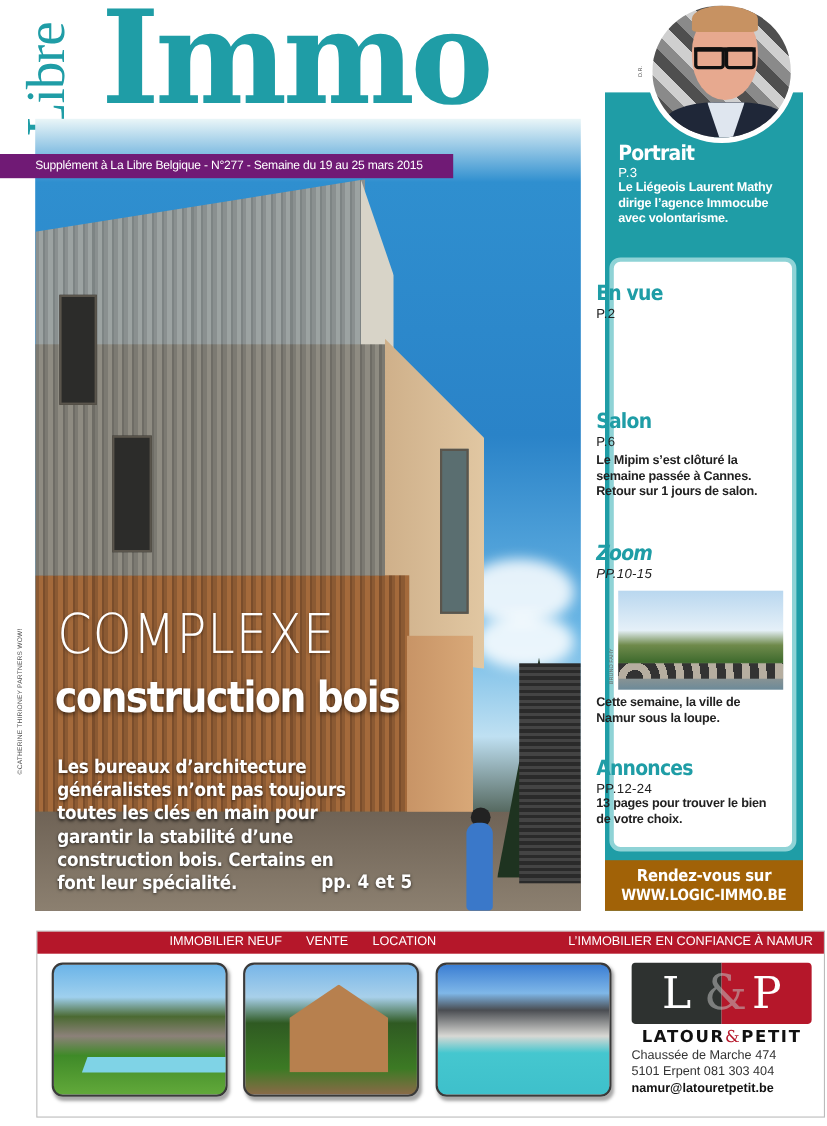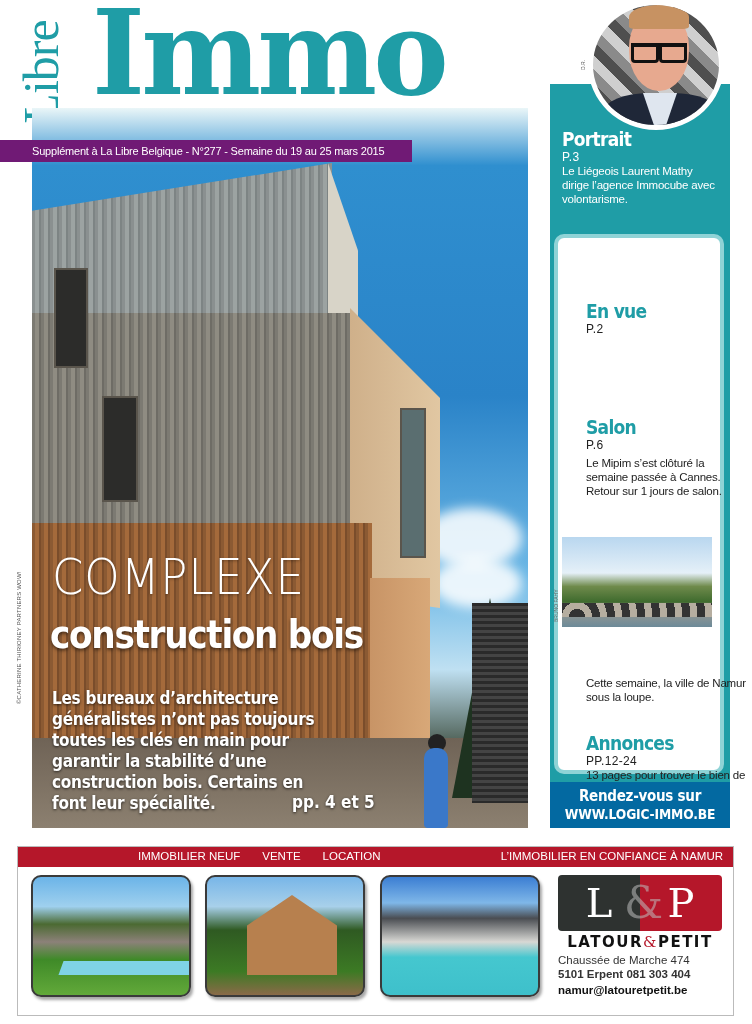--- a/index.html
+++ b/index.html
@@ -100,42 +100,42 @@
     .glasses { position: absolute; left: 38px; top: 38px; width: 56px; height: 14px; border-top: 4px solid #111; }
     .glasses::before, .glasses::after { content: ""; position: absolute; top: -4px; width: 22px; height: 14px; border: 3px solid #111; border-radius: 4px; }
     .glasses::before { left: 0; } .glasses::after { right: 0; }
     .jacket { position: absolute; left: 10px; top: 88px; width: 116px; height: 50px; background: #1f2738; border-radius: 40% 40% 0 0; }
     .shirt { position: absolute; left: 50px; top: 88px; width: 34px; height: 40px; background: #dfe6ef; clip-path: polygon(0 0, 100% 0, 60% 100%, 40% 100%); }
     .dr-credit { position: absolute; left: 580px; top: 70px; font-size: 5px; color: #555; transform: rotate(-90deg); transform-origin: left top; }
 
     .portrait-block { position: absolute; left: 562px; top: 128px; width: 160px; color: #ffffff; }
     .sec-title { font-family: "DejaVu Sans", sans-serif; font-weight: bold; font-size: 19px; letter-spacing: -0.8px; transform: scaleX(0.9); transform-origin: left; line-height: 22px; }
     .sec-page { font-size: 12px; line-height: 14px; letter-spacing: 0.3px; }
-    .sec-desc { font-size: 11.5px; line-height: 14px; letter-spacing: -0.2px; }
+    .sec-desc { font-size: 11.5px; line-height: 14px; letter-spacing: -0.2px; font-weight: bold; }
 
     .inner-box {
       position: absolute; left: 554px; top: 234px; width: 170px; height: 540px;
       background: #ffffff; border: 4px solid #8fd3d6; border-radius: 10px;
     }
-    .inner-block { position: absolute; left: 586px; width: 160px; color: #222; margin-top: 44px; }
+    .inner-block { position: absolute; left: 542px; width: 160px; color: #222; }
     .inner-block .sec-title { color: #1f9da6; }
     .zoom-photo {
       position: absolute; left: 562px; top: 537px; width: 150px; height: 90px;
       background: linear-gradient(180deg, #b9d7ef 0%, #e5f0f8 40%, #6f8a4b 55%, #3f6b2e 72%, #9e9a90 80%, #6c8a99 100%);
       overflow: hidden;
     }
     .zp-bridge { position: absolute; left: 0; top: 66px; width: 150px; height: 14px; background: repeating-radial-gradient(circle at 15px 14px, #333 0 8px, #b6aea0 8px 15px); }
     .zoom-credit { position: absolute; left: 553px; top: 622px; font-size: 5px; color: #666; transform: rotate(-90deg); transform-origin: left top; }
 
-    .rendez { position: absolute; left: 550px; top: 782px; width: 180px; height: 46px; background: #0369a1; color: #ffffff; text-align: center; }
+    .rendez { position: absolute; left: 550px; top: 782px; width: 180px; height: 46px; background: #a16207; color: #ffffff; text-align: center; }
     .rendez-1 { font-family: "DejaVu Sans", sans-serif; font-weight: bold; font-size: 15px; line-height: 18px; margin-top: 5px; transform: scaleX(0.9); letter-spacing: -0.3px; }
     .rendez-2 { font-family: "DejaVu Sans", sans-serif; font-weight: bold; font-size: 14px; line-height: 18px; transform: scaleX(0.88); letter-spacing: -0.2px; }
 
     
-    .ad { position: absolute; left: 17px; top: 846px; width: 717px; height: 170px; border: 1px solid #bbbbbb; background: #ffffff; }
+    .ad { position: absolute; left: 33px; top: 846px; width: 717px; height: 170px; border: 1px solid #bbbbbb; background: #ffffff; }
     .ad-bar { position: absolute; left: 0; top: 0; width: 100%; height: 20px; background: #b5172a; color: #ffffff; font-size: 11.5px; }
     .ad-nav { position: absolute; left: 120px; top: 3px; display: flex; gap: 22px; }
     .ad-tagline { position: absolute; right: 10px; top: 3px; }
     .ad-photo { position: absolute; top: 28px; width: 160px; height: 122px; border-radius: 10px; border: 2px solid #3a3a3a; overflow: hidden; box-shadow: 2px 3px 3px rgba(0,0,0,0.35); }
     .ph1 { left: 13px; background: linear-gradient(180deg, #6bb4e8 0%, #9fd0ee 25%, #4b6a32 40%, #8c8179 55%, #3f8a28 70%, #62a93a 100%); }
     .ph1 .pool { position: absolute; left: 28px; top: 84px; width: 132px; height: 14px; background: #7fd3e6; transform: skewX(-20deg); }
     .ph2 { left: 187px; background: linear-gradient(180deg, #78b6e8 0%, #a8d0ea 25%, #2f5a22 45%, #3c7a24 80%, #8a6a48 100%); }
     .ph2 .house { position: absolute; left: 40px; top: 18px; width: 90px; height: 80px; background: #b7804e; clip-path: polygon(50% 0, 100% 38%, 100% 100%, 0 100%, 0 38%); }
     .ph3 { left: 362px; background: linear-gradient(180deg, #3b7ed3 0%, #7fb7e8 22%, #4a4d52 35%, #d8d8d4 55%, #45c7cf 68%, #3ec0cb 100%); }
 
@@ -254,15 +254,15 @@
 
   <div class="lp-logo">
     <div class="lp-l">L</div>
     <div class="lp-p">P</div>
     <div class="lp-amp">&amp;</div>
   </div>
   <div class="lp-name">
     <span>LATOUR</span><span class="amp">&amp;</span><span>PETIT</span>
   </div>
   <div class="lp-line" style="top:106px;">Chaussée de Marche 474</div>
-  <div class="lp-line" style="top:120px;font-weight:bold;">5101 Erpent   081 303 404</div>
+  <div class="lp-line" style="top:120px;">5101 Erpent   081 303 404</div>
   <div class="lp-line lp-email" style="top:136px;">namur@latouretpetit.be</div>
 </div>
 
 </body></html>

